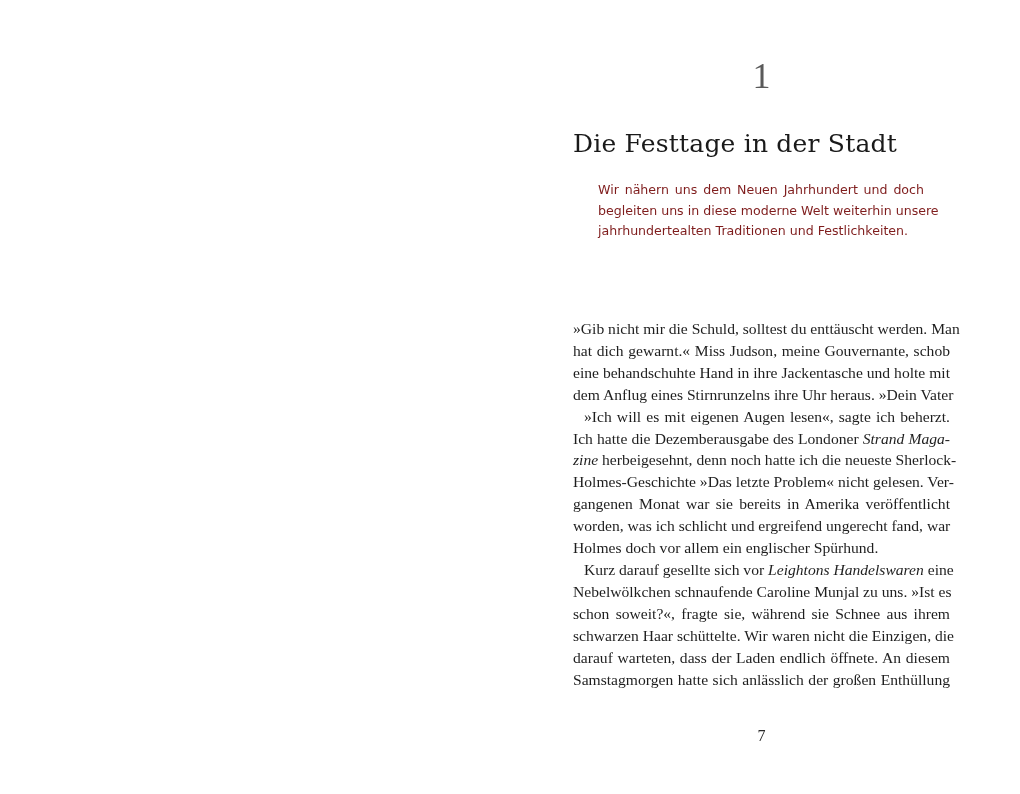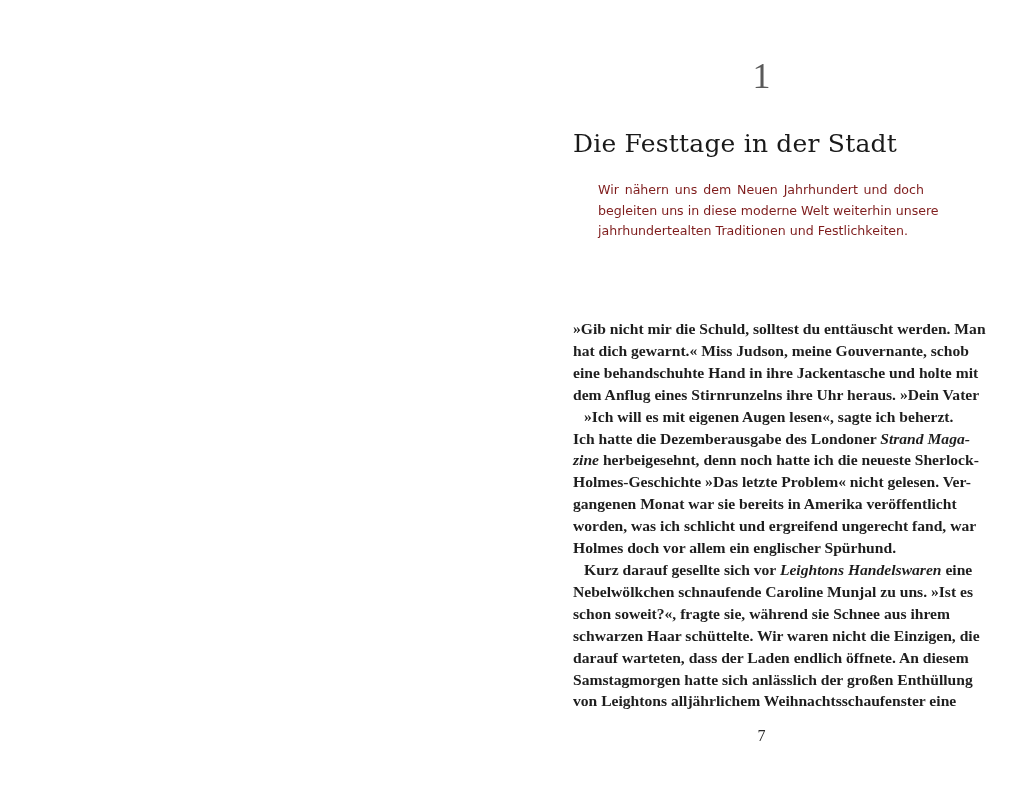--- a/index.html
+++ b/index.html
@@ -77,21 +77,20 @@
       position: absolute;
       left: 63px;
       width: 377px;
       top: 318px;
       font-family: "Liberation Serif", "DejaVu Serif", serif;
       font-size: 15.6px;
       line-height: 21.9px;
       color: #1e1e1e;
       text-align: justify;
       hyphens: manual;
-      font-weight: bold;
     }
     .body-text em {
       font-style: italic;
     }
     .line {
       display: block;
       text-align: justify;
       text-align-last: justify;
       white-space: nowrap;
     }
@@ -140,18 +139,17 @@
       <span class="line">Holmes-Geschichte »Das letzte Problem« nicht gelesen. Ver-</span>
       <span class="line">gangenen Monat war sie bereits in Amerika veröffentlicht</span>
       <span class="line">worden, was ich schlicht und ergreifend ungerecht fand, war</span>
       <span class="line last">Holmes doch vor allem ein englischer Spürhund.</span>
       <span class="line indent"><span>Kurz darauf gesellte sich vor </span><em>Leightons Handelswaren</em><span> eine</span></span>
       <span class="line">Nebelwölkchen schnaufende Caroline Munjal zu uns. »Ist es</span>
       <span class="line">schon soweit?«, fragte sie, während sie Schnee aus ihrem</span>
       <span class="line">schwarzen Haar schüttelte. Wir waren nicht die Einzigen, die</span>
       <span class="line">darauf warteten, dass der Laden endlich öffnete. An diesem</span>
       <span class="line">Samstagmorgen hatte sich anlässlich der großen Enthüllung</span>
-      <span class="line">von Leightons alljährlichem Weihnachtsschaufenster eine</span>
     </div>
 
     <div class="page-number">7</div>
   </div>
 </div>
 
 </body></html>

